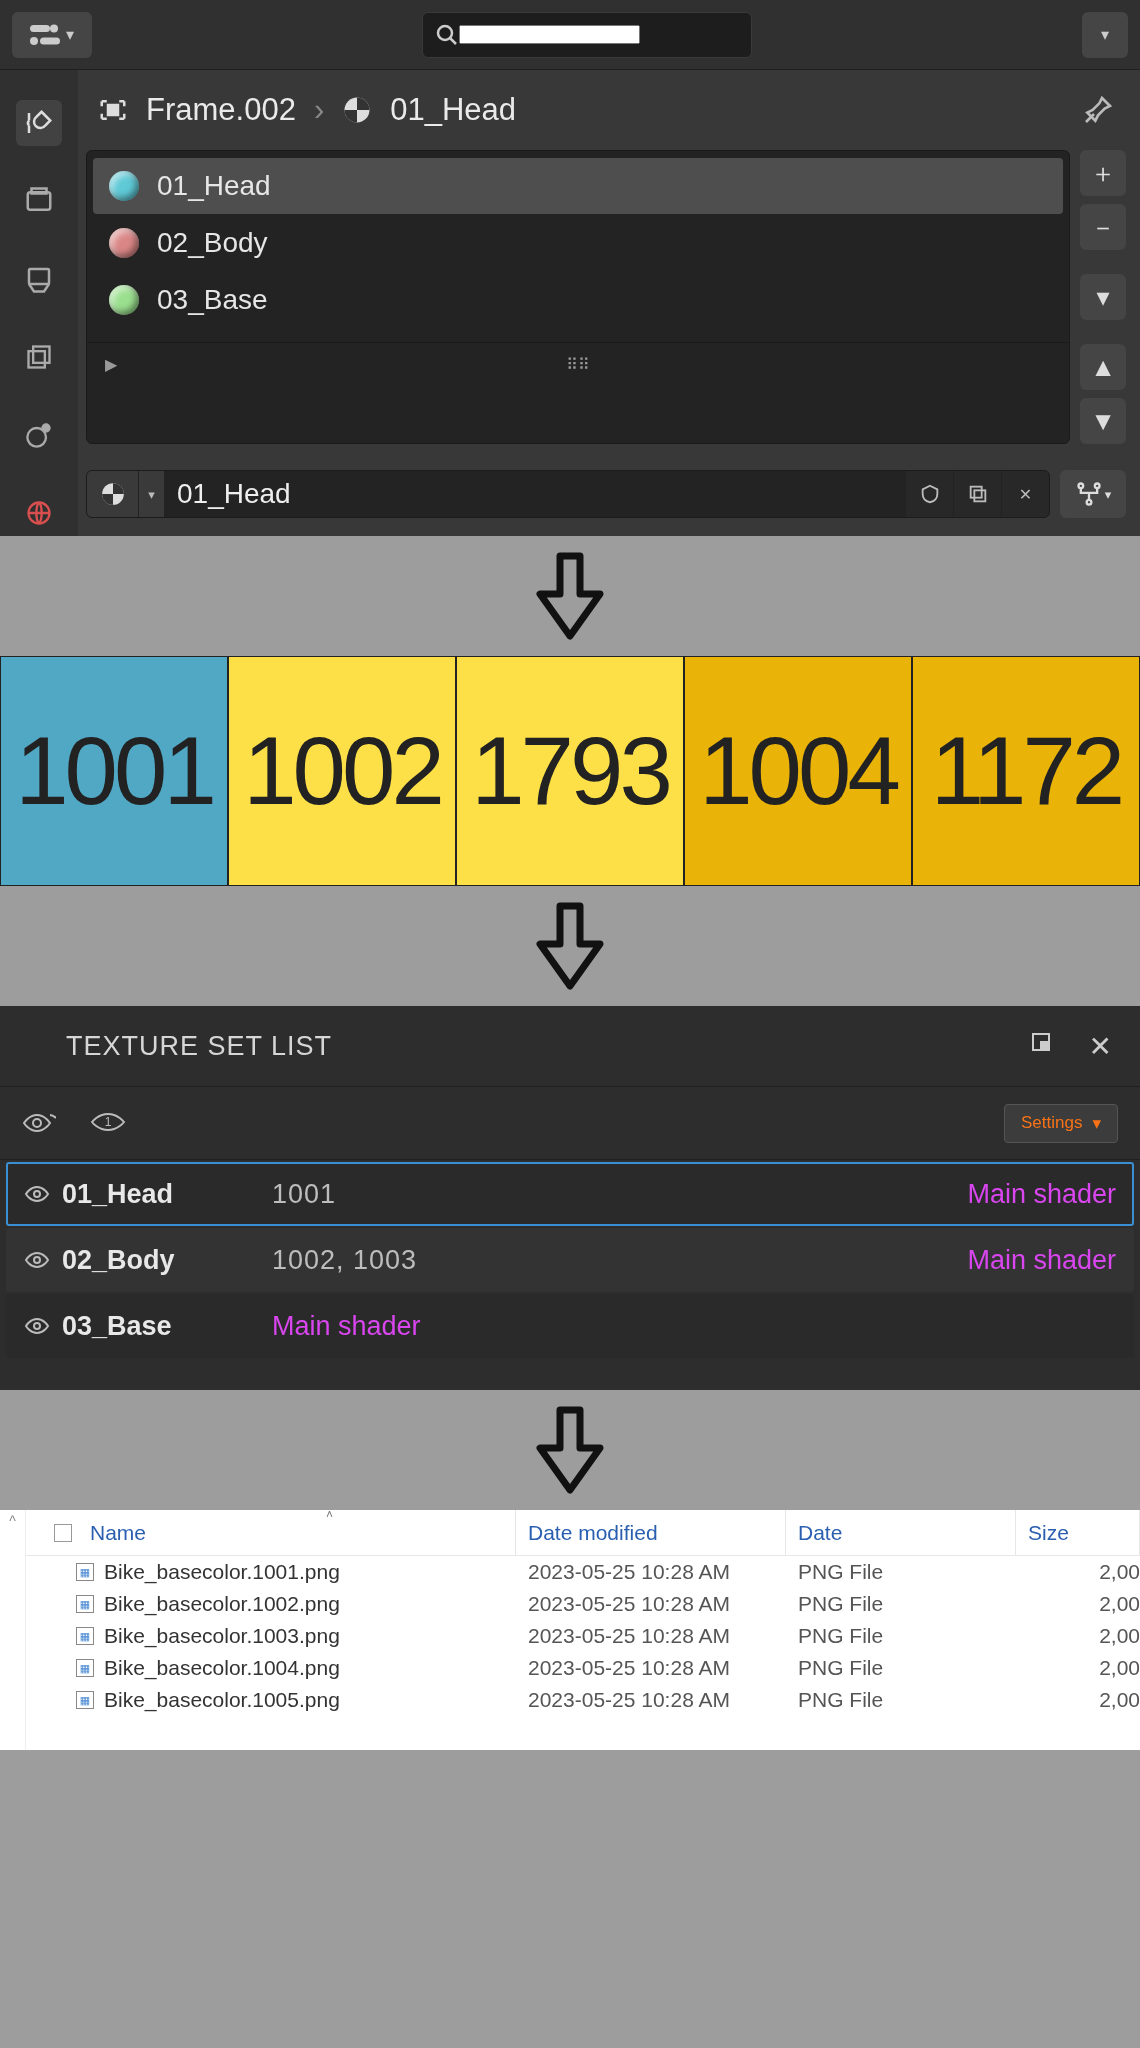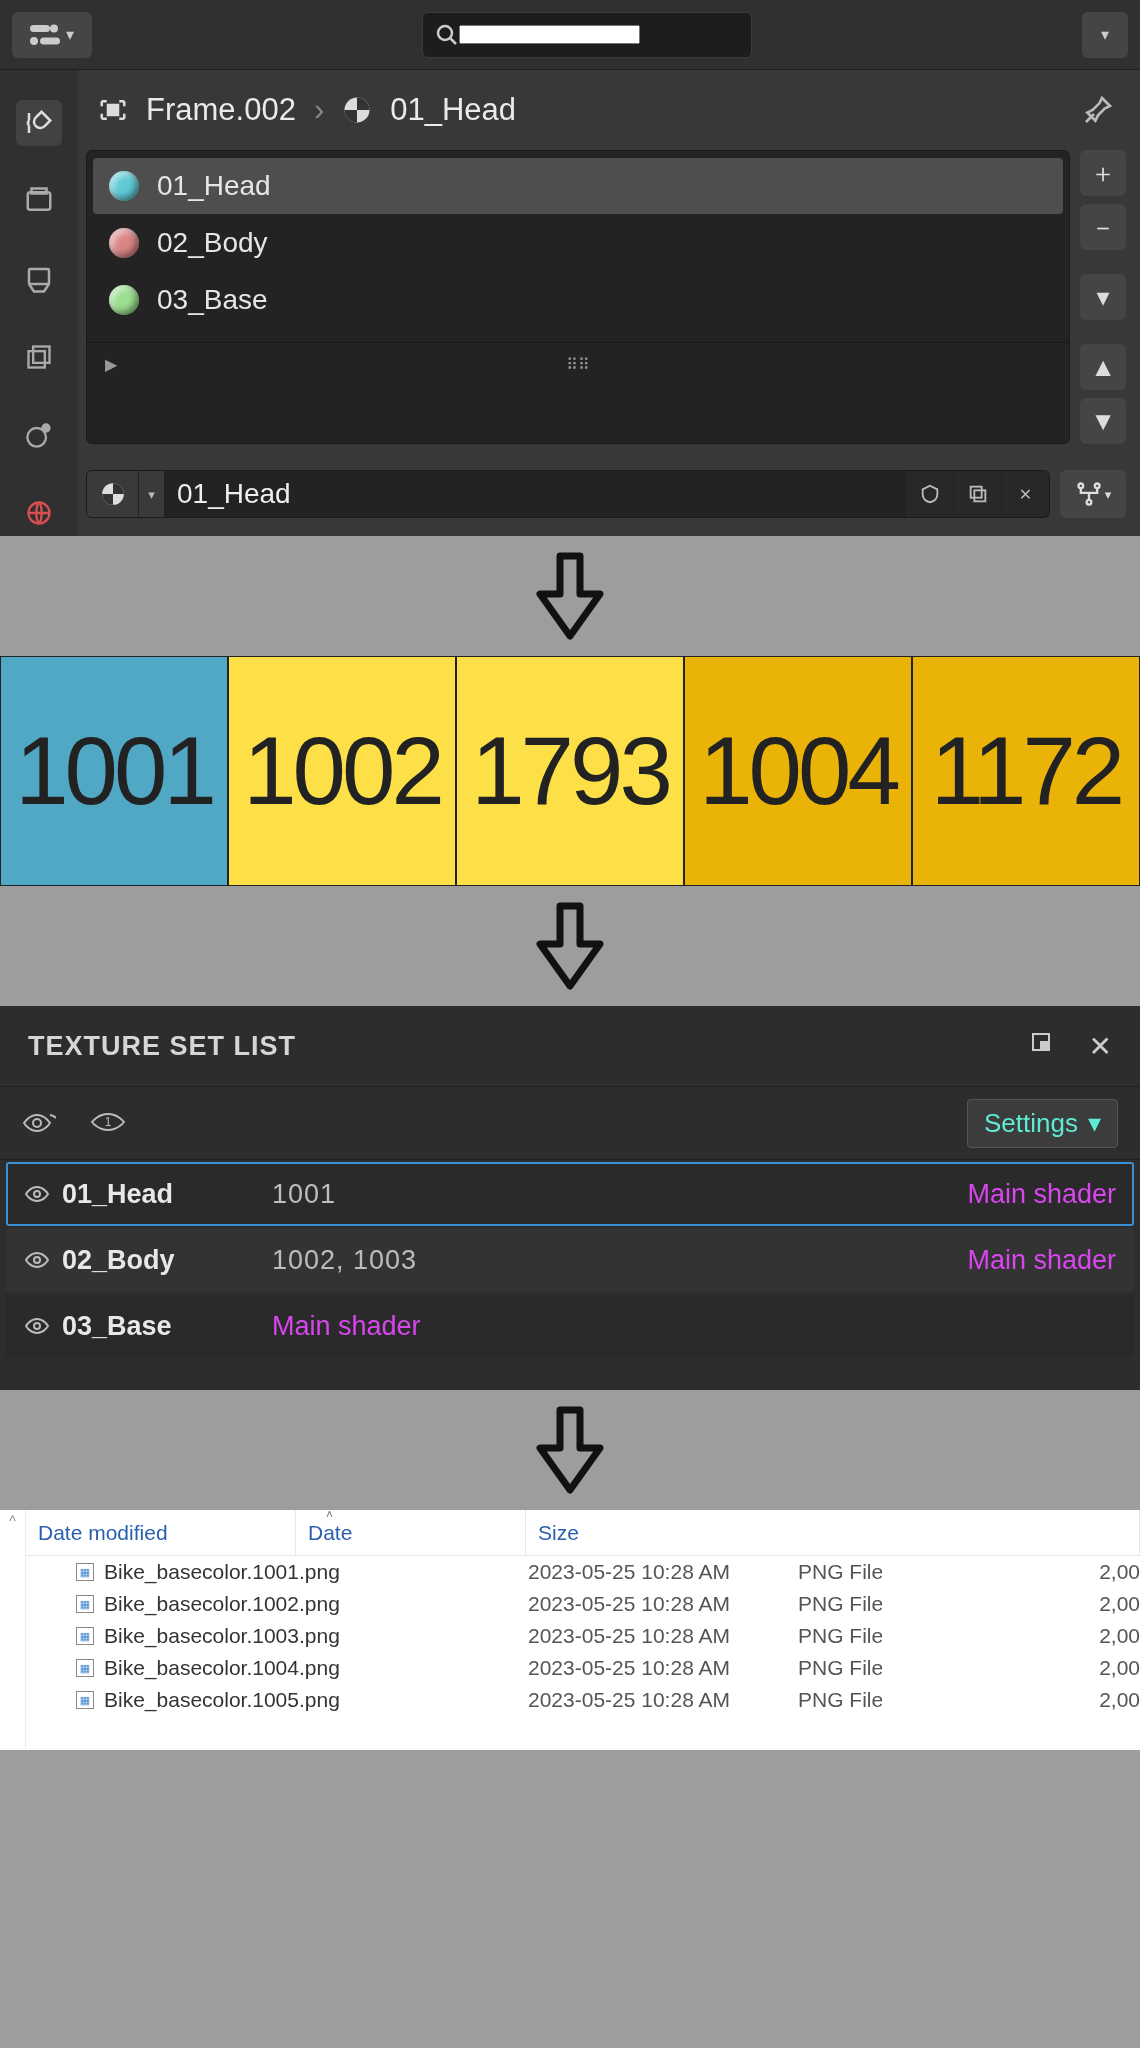--- a/index.html
+++ b/index.html
@@ -43,25 +43,25 @@
   .arrow-zone { height: 120px; display:flex; align-items:center; justify-content:center; background:#9d9d9d; }
   .tiles { display:flex; height: 230px; }
   .tile { flex:1; display:flex; align-items:center; justify-content:center; font-size: 96px; font-weight:300; font-family: "Segoe UI Light","Helvetica Neue",sans-serif; letter-spacing:-4px; border:1px solid #222; color:#222; }
   .tile.blue { background:#51a8c5; }
   .tile.red  { background:#fde047; }
   .tile.green{ background:#eab308; }
 
   
   .panel2 { background:#2d2d2d; padding-bottom: 30px; }
   .p2-head { display:flex; align-items:center; height: 80px; padding: 0 28px; }
-  .p2-head h2 { font-size: 27px; font-weight:700; letter-spacing:1px; color:#d6d6d6; }
+  .p2-head h2 { font-size: 27px; font-weight:400; letter-spacing:1px; color:#d6d6d6;margin-left:38px; }
   .p2-head .r { margin-left:auto; display:flex; gap:36px; color:#ccc; }
   .p2-tools { display:flex; align-items:center; height: 74px; padding: 0 22px; border-top:1px solid #202020; border-bottom:1px solid #202020;}
   .p2-tools .l { display:flex; gap:34px; color:#bbb; }
-  .p2-tools .settings { margin-left:auto; background:#3c3c3c; border:1px solid #555; border-radius:4px; padding:8px 16px; font-size:26px; color:#5eead4; display:flex; align-items:center; gap:10px;}
+  .p2-tools .settings { margin-left:auto; background:#3c3c3c; border:1px solid #555; border-radius:4px; padding:8px 16px; font-size:17px; color:#f97316; display:flex; align-items:center; gap:10px;}
   .ts-row { display:flex; align-items:center; height:64px; padding:0 16px; font-size:27px; border:2px solid transparent; border-radius:3px; margin:2px 6px; background:#333; }
   .ts-row.selected { border-color:#3b8fd3; background:#2a2a2a; }
   .ts-row.alt { background:#2a2a2a; }
   .ts-row .eye { width:30px; color:#bbb; margin-right:8px; }
   .ts-row .name { font-weight:700; color:#e8e8e8; width: 210px; }
   .ts-row .udims { color:#bdbdbd; font-weight:300; flex:1; font-family:"Segoe UI Light",sans-serif; letter-spacing:1px;}
   .ts-row .shader { color:#d946ef; }
 
   
   .panel3 { background:#fff; color:#555; font-size:21px; display:flex; height:240px; }
@@ -332,20 +332,24 @@
   <svg width="80" height="90" viewBox="0 0 80 90" fill="none" stroke="#111" stroke-width="7" stroke-linejoin="round">
       <path d="M30 5 h20 v38 h20 L40 85 10 43 h20 z"></path>
     </svg>
 </div>
 
 <div class="panel3">
   <div class="p3-gutter">^</div>
   <div class="p3-main">
     <div class="p3-header">
       <span class="sortind">˄</span>
+      <div class="col c-name">
+        <span class="cb"></span>
+        <span>Name</span>
+      </div>
       <div class="col c-date">
           <span>Date modified</span>
         </div>
       <div class="col c-type">
           <span>Date</span>
         </div>
       <div class="col c-size">
           <span>Size</span>
         </div>
     </div>

